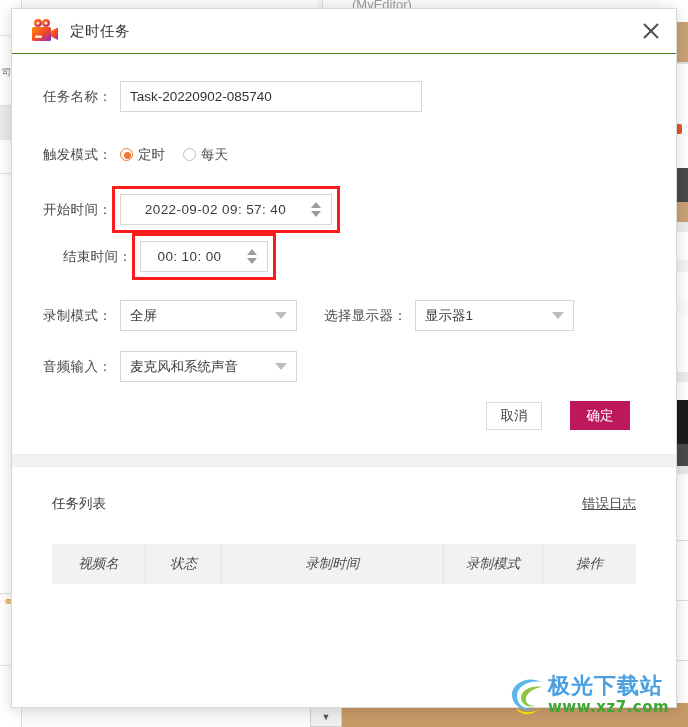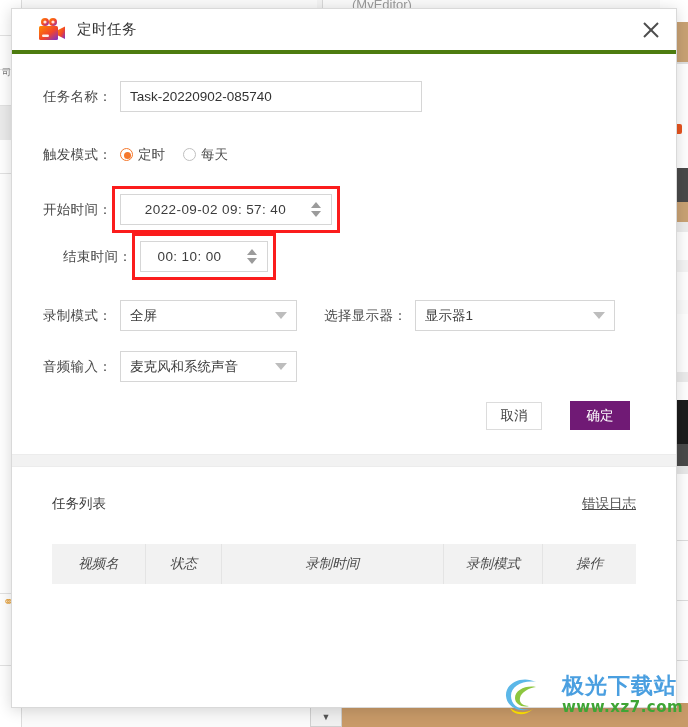--- a/index.html
+++ b/index.html
@@ -36,22 +36,22 @@
     left: 11px; top: 8px;
     width: 666px; height: 700px;
     background: #ffffff;
     border: 1px solid #d9d9d9;
     box-shadow: 0 2px 14px rgba(0,0,0,.16);
     display: flex; flex-direction: column;
   }
   .titlebar {
     height: 45px; flex: 0 0 45px;
     display: flex; align-items: center;
-    padding: 0 14px 0 25px;
-    border-bottom: 4px solid #4d7c0f;
+    padding: 0 14px 0 18px;
+    border-bottom: 1px solid #4d7c0f;
     position: relative;
   }
   .app-icon { width: 30px; height: 26px; position: relative; flex: 0 0 30px; margin-right: 10px; }
   .title-text { font-size: 14.5px; color: #333; letter-spacing: .5px; }
   .close-btn {
     position: absolute; right: 10px; top: 50%; transform: translateY(-50%);
     width: 30px; height: 30px; display:flex; align-items:center; justify-content:center;
     cursor: pointer;
   }
   .close-btn svg { display:block; }
@@ -96,39 +96,39 @@
     font-size: 13.5px; color: #3c3c3c; cursor:pointer;
   }
   .select .sv { flex:1; }
   .caret { width:0;height:0;border-left:6px solid transparent;border-right:6px solid transparent;
      border-top:7px solid #bdbdbd; }
 
   .btn-row { display:flex; justify-content:flex-end; align-items:center; gap:28px;
      padding: 18px 46px 0 0; }
   .btn { font-size:13.5px; cursor:pointer; display:flex; align-items:center; justify-content:center; }
   .btn-cancel { width:56px; height:28px; border:1px solid #dcdcdc; background:#fff; color:#444; }
-  .btn-ok { width:60px; height:29px; background:#701a75; color:#fff; border:none; }
+  .btn-ok { width:60px; height:29px; background:#be185d; color:#fff; border:none; }
 
   .divider-band { height: 13px; background: #f2f2f2; border-top:1px solid #ececec;
      border-bottom:1px solid #ececec; margin-top: 24px; }
 
   .list-section { padding: 28px 40px 0 40px; }
   .list-head { display:flex; align-items:center; justify-content:space-between; }
   .list-title { font-size:13.5px; color:#3c3c3c; }
   .err-log { font-size:13.5px; color:#4a4a4a; text-decoration: underline; cursor:pointer; }
   table.tasklist { width: 100%; border-collapse: collapse; margin-top: 31px; table-layout: fixed; }
   table.tasklist th {
     background:#f2f2f2; font-weight: normal; font-size:13.5px; color:#4a4a4a;
     height: 40px; border-right: 1px solid #e4e4e4; text-align:center;font-style:italic;
   }
   table.tasklist th:last-child { border-right: none; }
 
   
-  #watermark { position:absolute; right: 18px; bottom: 6px; width: 170px; height: 52px;
-     display:flex; align-items:center; pointer-events:none;gap:20px; }
+  #watermark { position:absolute; right: 12px; bottom: 6px; width: 170px; height: 52px;
+     display:flex; align-items:center; pointer-events:none; }
   .wm-swirl { width: 44px; height: 44px; position: relative; flex:0 0 44px; }
   .wm-txt { display:flex; flex-direction:column; line-height:1; margin-left:-2px; }
   .wm-top { font-size:22px; font-weight:bold; color:#4a9fe0; letter-spacing:1px;
      font-family:"DejaVu Sans", sans-serif; }
   .wm-bot { font-size:15px; font-weight:bold; color:#3fa535; letter-spacing:.5px;
      font-family:"DejaVu Sans", sans-serif; margin-top:3px; }
 </style>
 </head>
 <body>
 
@@ -253,21 +253,21 @@
       </div>
     </div>
 
     <div class="row" style="margin-bottom:18px;">
       <div class="lbl">录制模式：</div>
       <div class="select" style="width:177px;">
         <span class="sv">全屏</span>
         <span class="caret"></span>
       </div>
       <div class="lbl" style="width:118px;flex:0 0 118px;padding-left:22px;">选择显示器：</div>
-      <div class="select" style="width:200px;">
+      <div class="select" style="width:159px;">
         <span class="sv">显示器1</span>
         <span class="caret"></span>
       </div>
     </div>
 
     <div class="row">
       <div class="lbl">音频输入：</div>
       <div class="select" style="width:177px;">
         <span class="sv">麦克风和系统声音</span>
         <span class="caret"></span>

